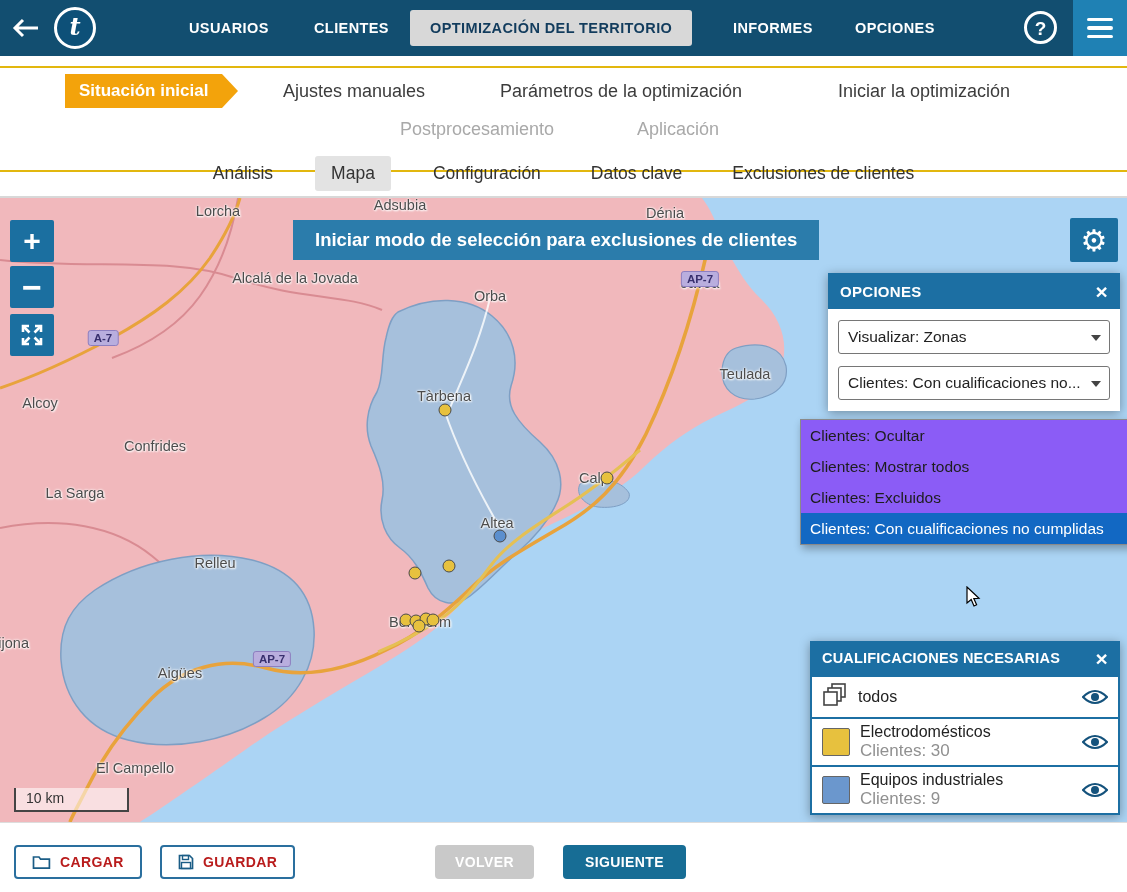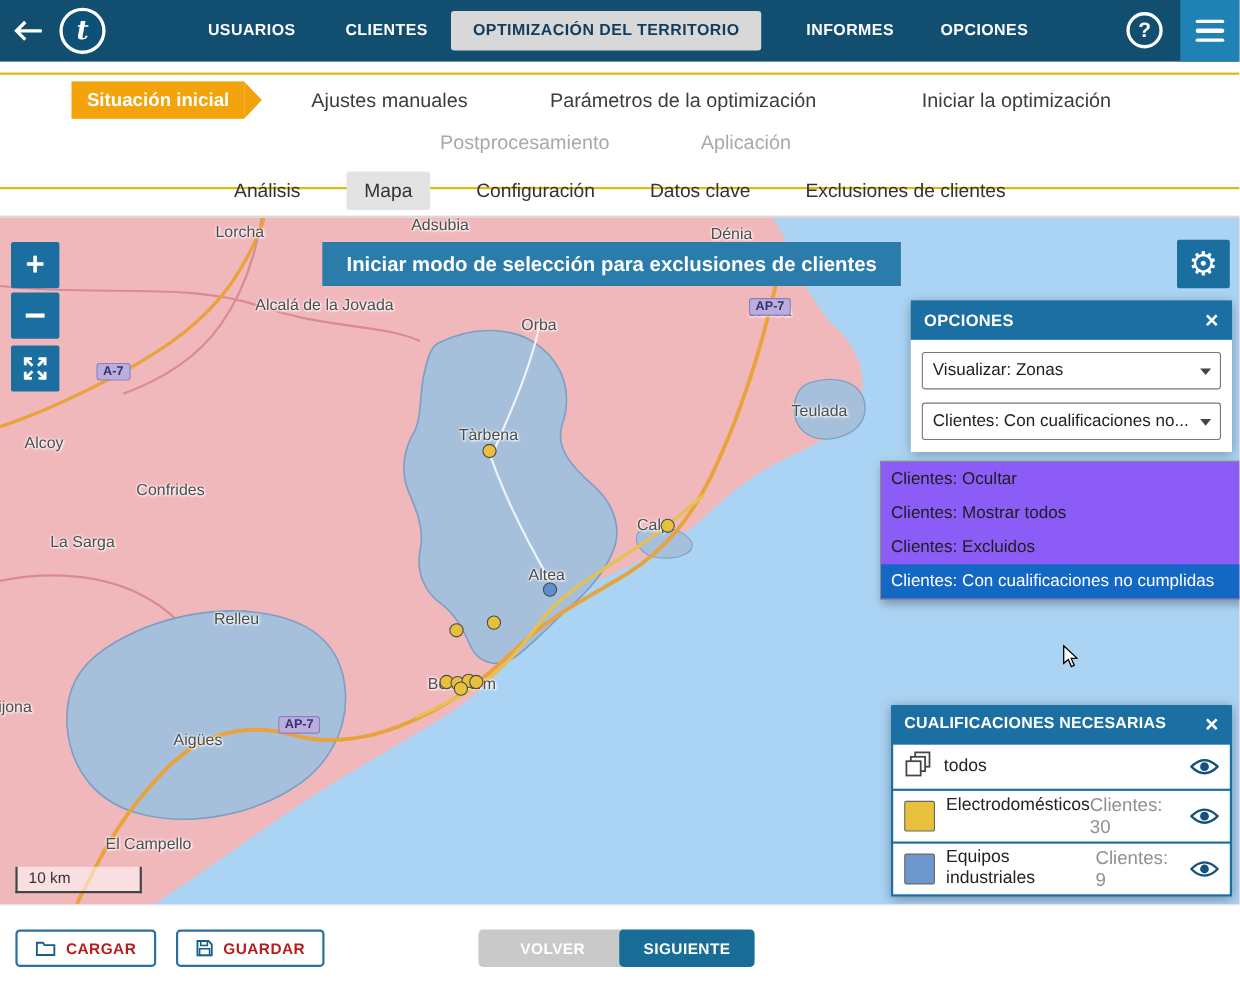--- a/index.html
+++ b/index.html
@@ -86,35 +86,35 @@
   .dditem.sel-item{background:#1268c3;color:#fff;}
   .cursor{position:absolute;left:966px;top:388px;}
 
   .qpanel{position:absolute;left:810px;top:443px;width:310px;background:#1c6fa3;
     padding:0 2px 2px;box-sizing:border-box;box-shadow:0 2px 10px rgba(0,0,0,.35);}
   .qpanel .panel-h{height:34px;font-size:14.5px;padding:0 10px;letter-spacing:.2px;}
   .qrow{background:#fff;display:flex;align-items:center;padding:0 10px;gap:10px;margin-top:2px;}
   .qrow.first{height:40px;}
   .qrow.big{height:46px;}
   .swatch{width:28px;height:28px;border:1px solid #666;border-radius:2px;box-sizing:border-box;flex:none;}
-  .qtexts{display:flex;flex-direction:row;justify-content:flex-end;line-height:1.2;}
+  .qtexts{display:flex;flex-direction:column;justify-content:flex-end;line-height:1.2;}
   .qlabel{font-size:16px;color:#222;}
   .qsub{font-size:17px;color:#909090;}
   .eye{margin-left:auto;cursor:pointer;display:flex;align-items:center;}
 
   
   .footer{position:absolute;top:822px;left:0;width:100%;height:70px;background:#fff;
     border-top:1px solid #ddd;box-sizing:border-box;}
   .fbtn{position:absolute;top:22px;height:34px;border-radius:4px;font-size:14px;font-weight:bold;
     letter-spacing:.4px;display:flex;align-items:center;gap:9px;padding:0 16px;
     box-sizing:border-box;cursor:pointer;white-space:nowrap;}
   .outline{border:2px solid #2a6f9e;color:#b91c1c;background:#fff;}
   .cargar{left:14px;}
   .guardar{left:160px;}
-  .volver{left:435px;background:#c9c9c9;color:#fff;padding:0 38px;cursor:default;}
+  .volver{left:435px;background:#c9c9c9;color:#fff;padding:0 20px;cursor:default;}
   .siguiente{left:563px;background:#176d95;color:#fff;padding:0 22px;}
 </style>
 </head>
 <body>
 
 <div class="app">
 
   <header class="topnav">
     <span class="back">
       <svg width="30" height="24" viewBox="0 0 30 24">

